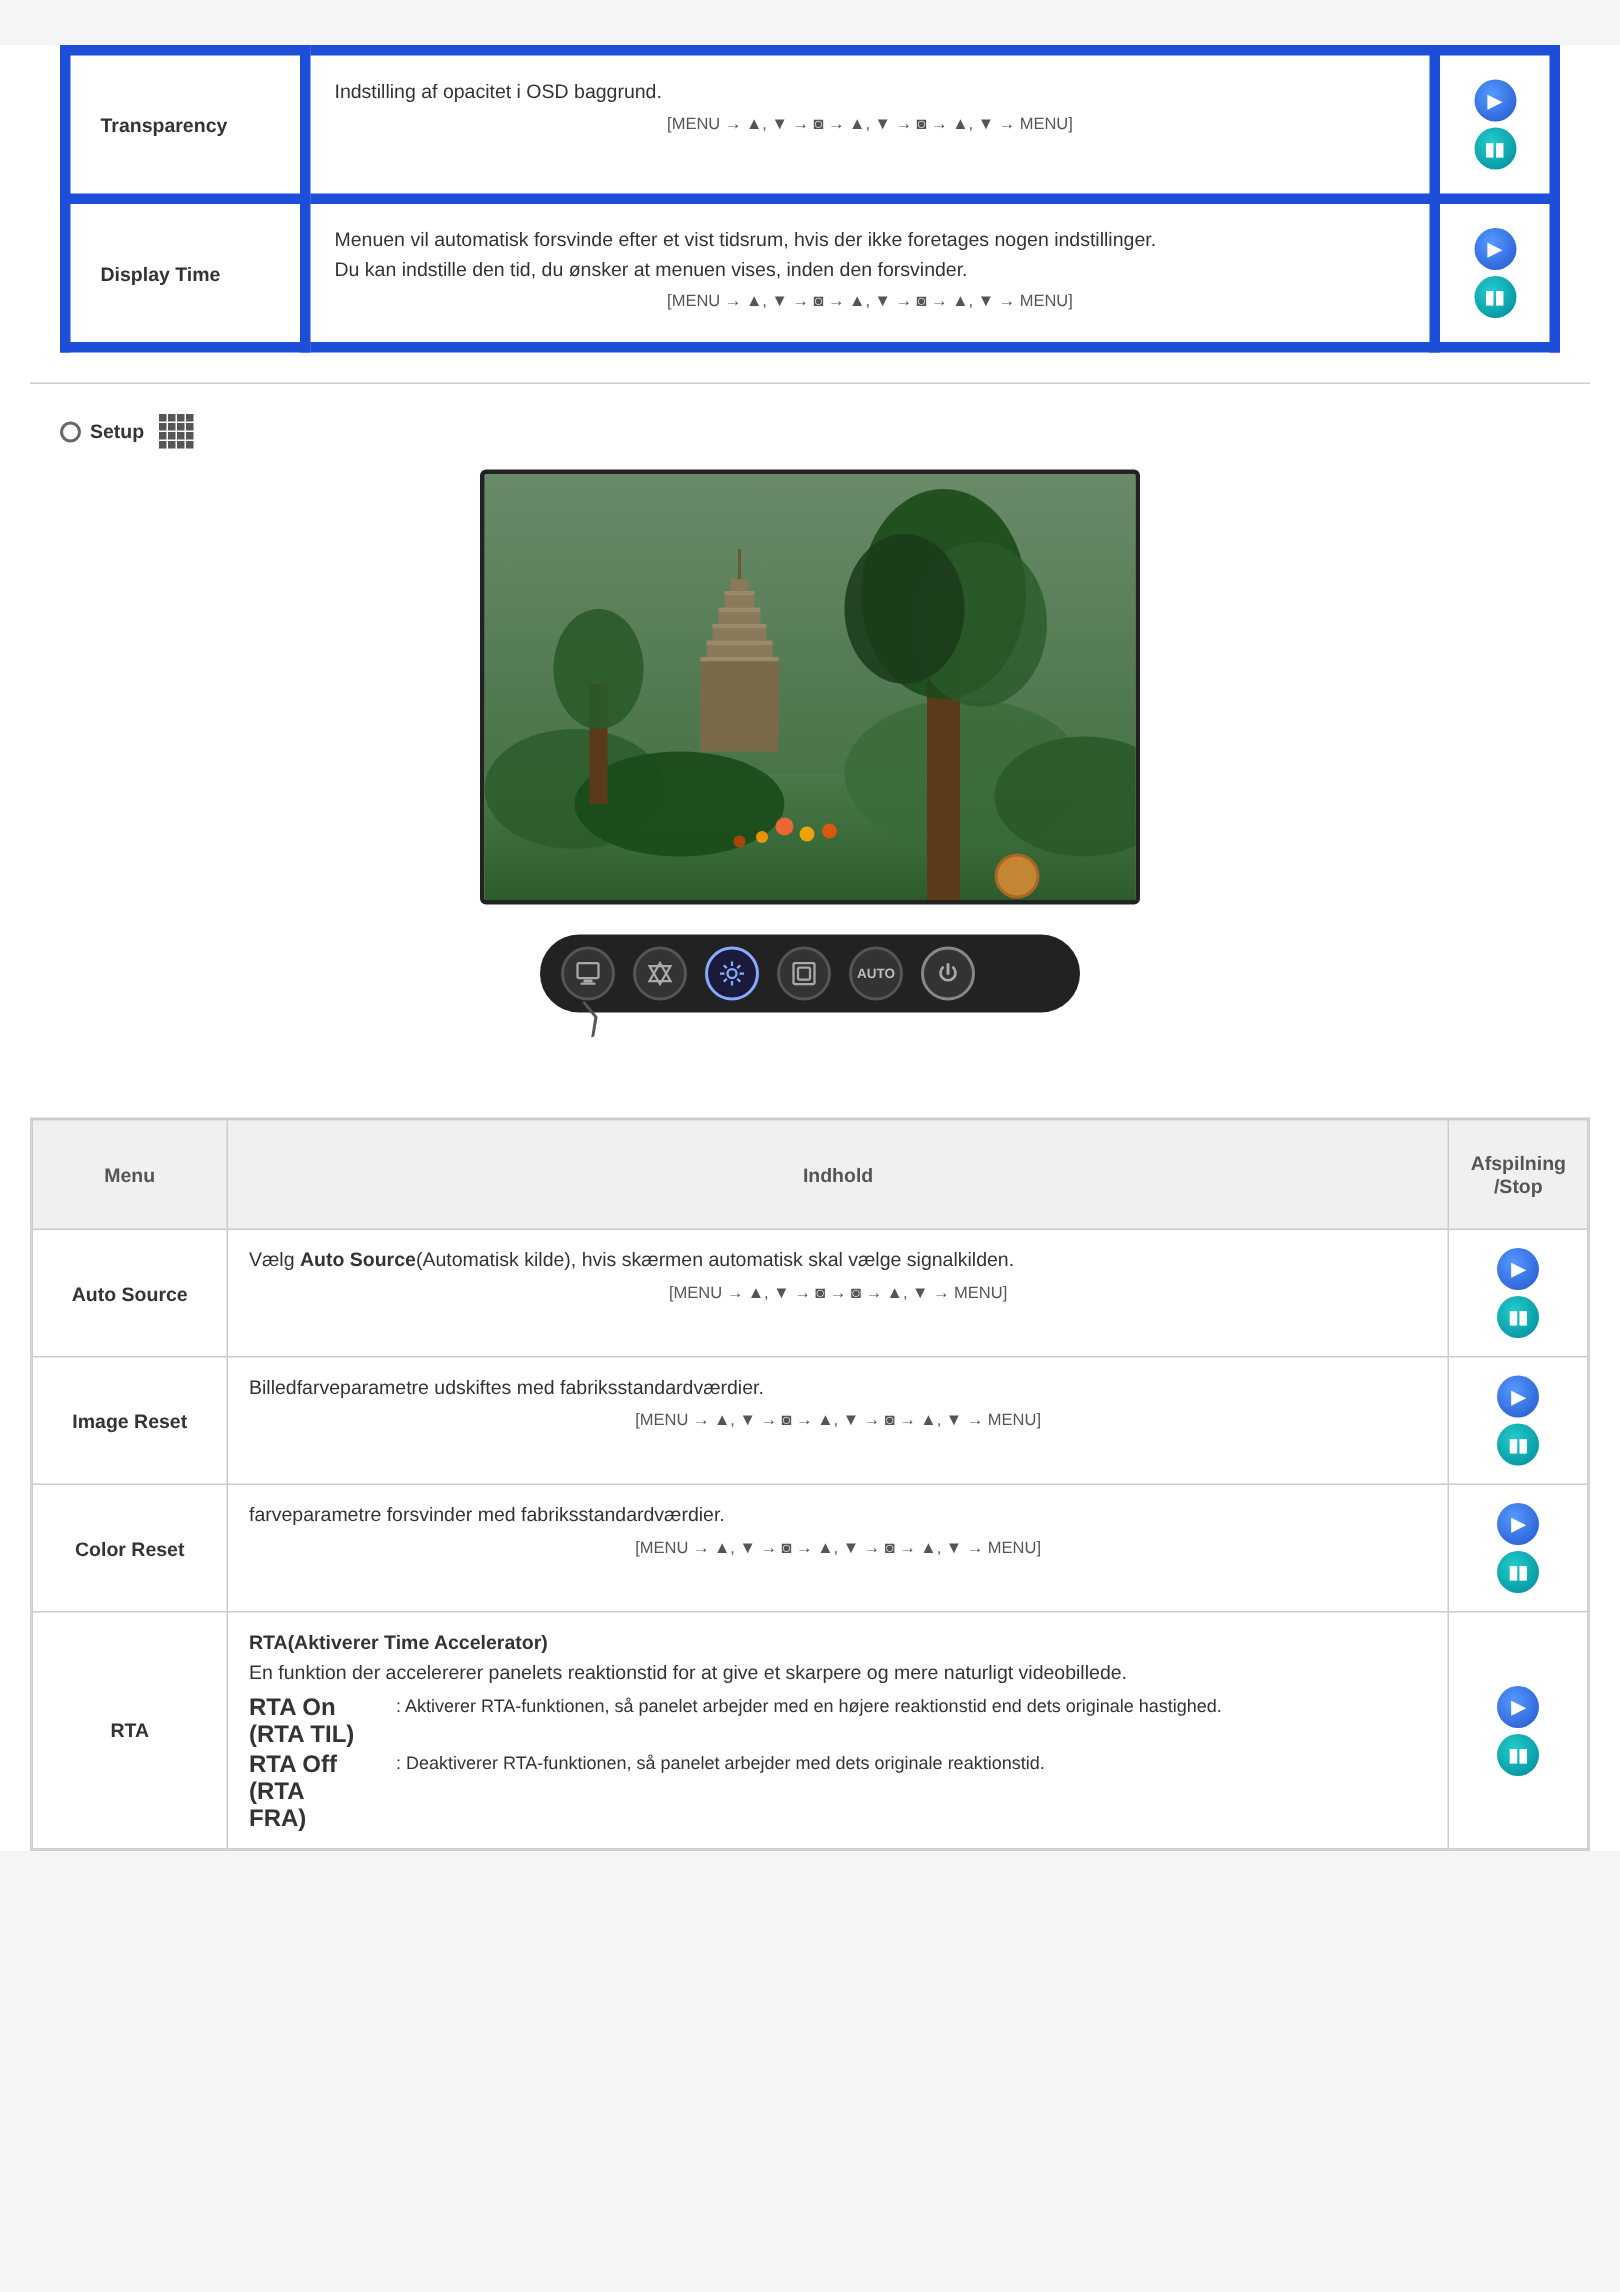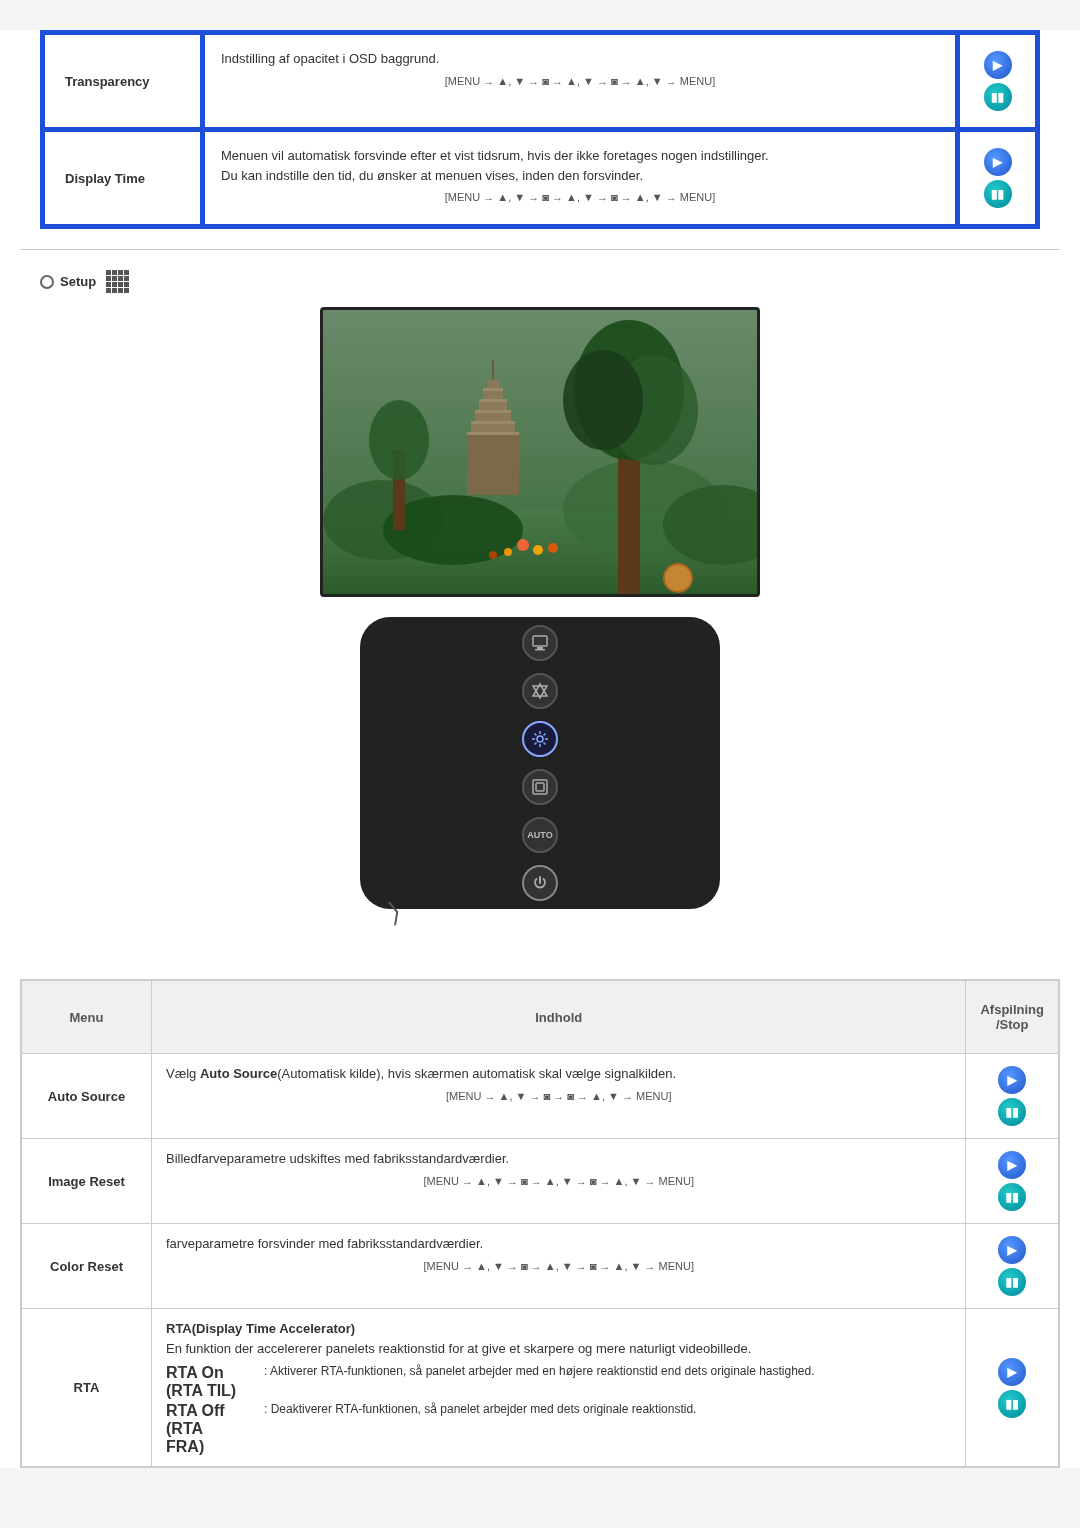--- a/index.html
+++ b/index.html
@@ -19,21 +19,21 @@
     }
 
     
     .top-table {
       border: 1px solid #ccc;
       margin: 30px 40px 20px 40px;
       border-collapse: collapse;
       width: calc(100% - 80px);
     }
     .top-table td {
-      border: 5px solid #1d4ed8;
+      border: 7px solid #1d4ed8;
       padding: 14px 16px;
       vertical-align: top;
     }
     .top-table .label-cell {
       font-weight: bold;
       width: 160px;
       vertical-align: middle;
       text-align: left;
       padding-left: 20px;
     }
@@ -180,21 +180,20 @@
       position: relative;
     }
     .remote-bar {
       background: #222;
       border-radius: 30px;
       padding: 8px 14px;
       display: flex;
       align-items: center;
       gap: 12px;
       width: 360px;
-      flex-direction: column;
     }
     .remote-btn {
       width: 36px;
       height: 36px;
       border-radius: 50%;
       border: 2px solid #555;
       background: #333;
       display: flex;
       align-items: center;
       justify-content: center;
@@ -493,21 +492,21 @@
           <td class="action-col">
             <button class="nav-btn btn-blue">▶</button>
             <button class="nav-btn btn-teal">▮▮</button>
           </td>
         </tr>
 
         <tr>
           <td class="menu-label">RTA</td>
           <td class="content-cell">
             <p class="desc-text">
-              <strong>RTA(Display Time Accelerator)</strong><br>
+              <strong>RTA(Aktiverer Time Accelerator)</strong><br>
               En funktion der accelererer panelets reaktionstid for at give et skarpere og mere naturligt videobillede.
             </p>
             <div class="sub-grid">
               <div class="sub-label">RTA On<br>(RTA TIL)</div>
               <div class="sub-val">: Aktiverer RTA-funktionen, så panelet arbejder med en højere reaktionstid end dets originale hastighed.</div>
               <div class="sub-label">RTA Off<br>(RTA<br>FRA)</div>
               <div class="sub-val">: Deaktiverer RTA-funktionen, så panelet arbejder med dets originale reaktionstid.</div>
             </div>
           </td>
           <td class="action-col">

